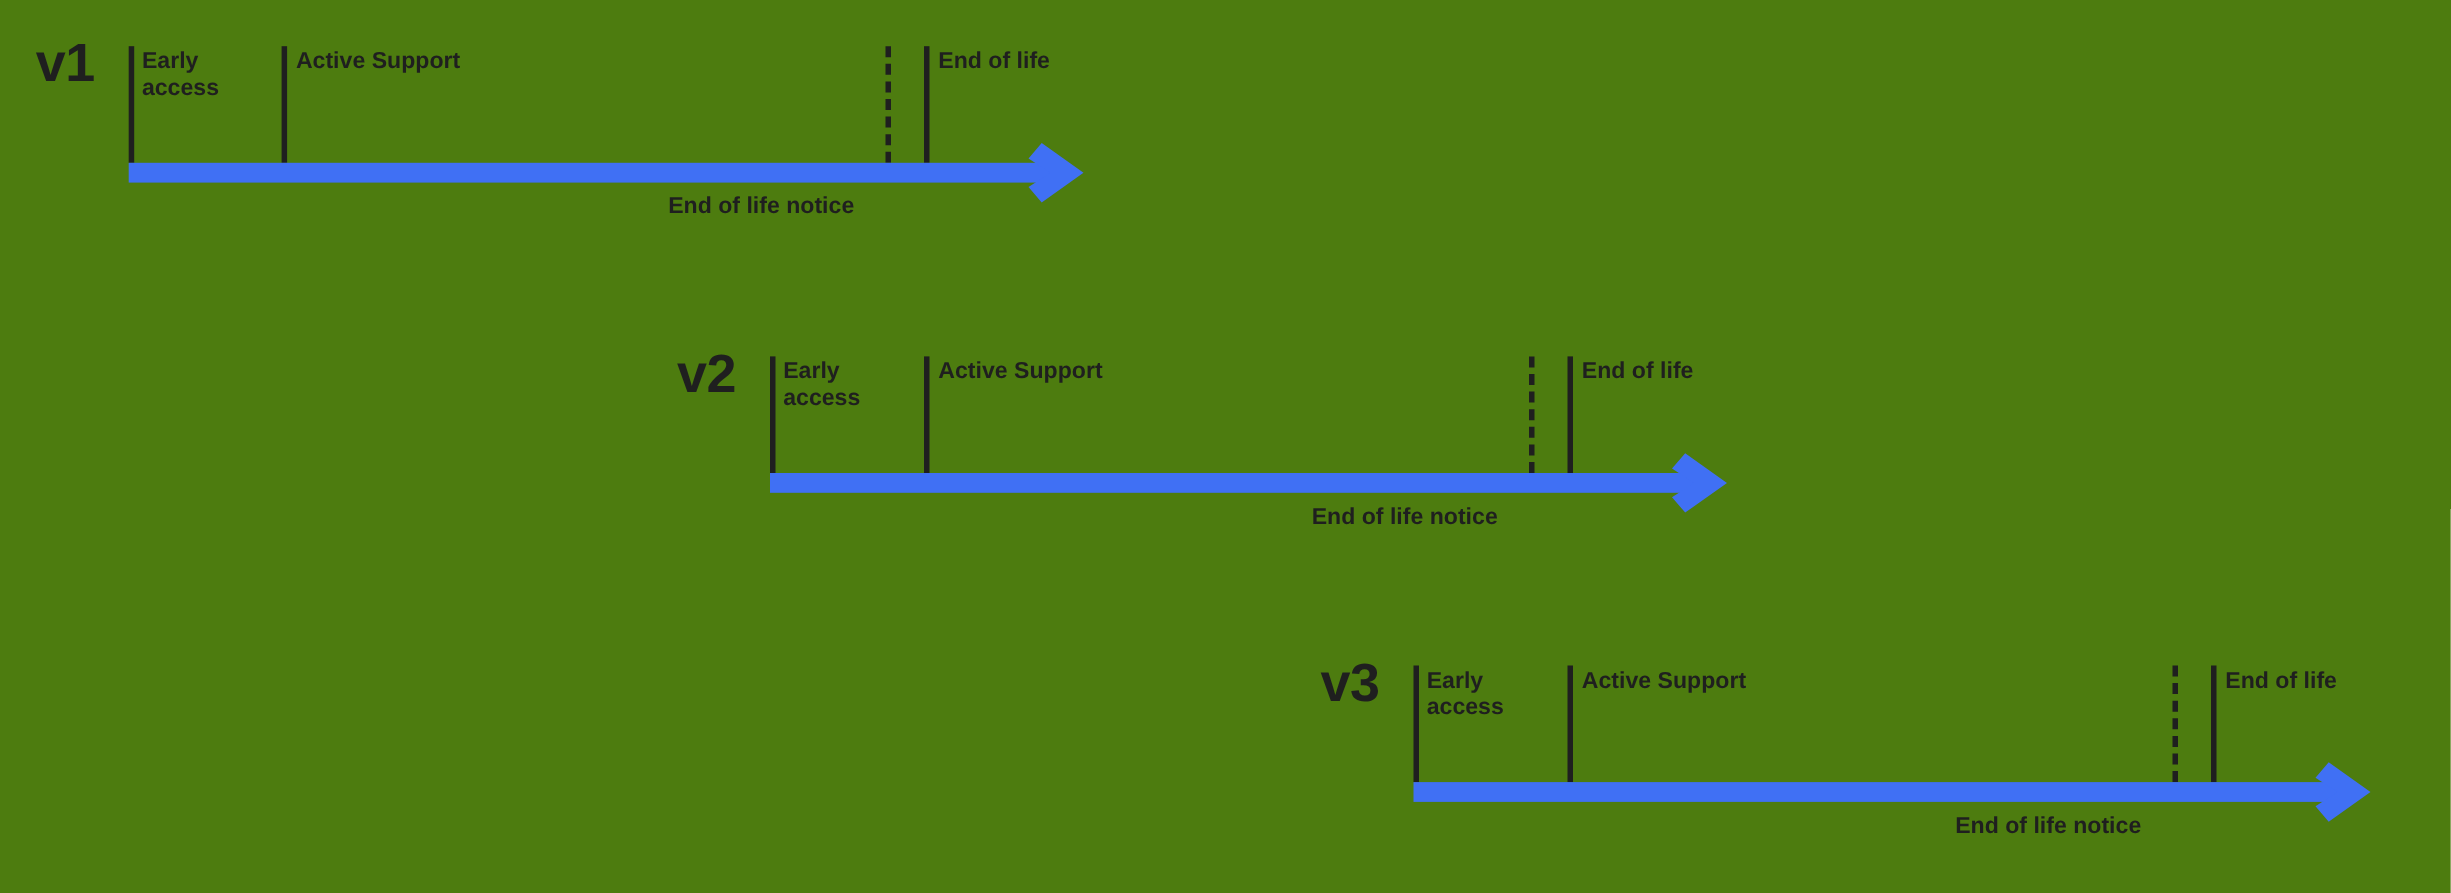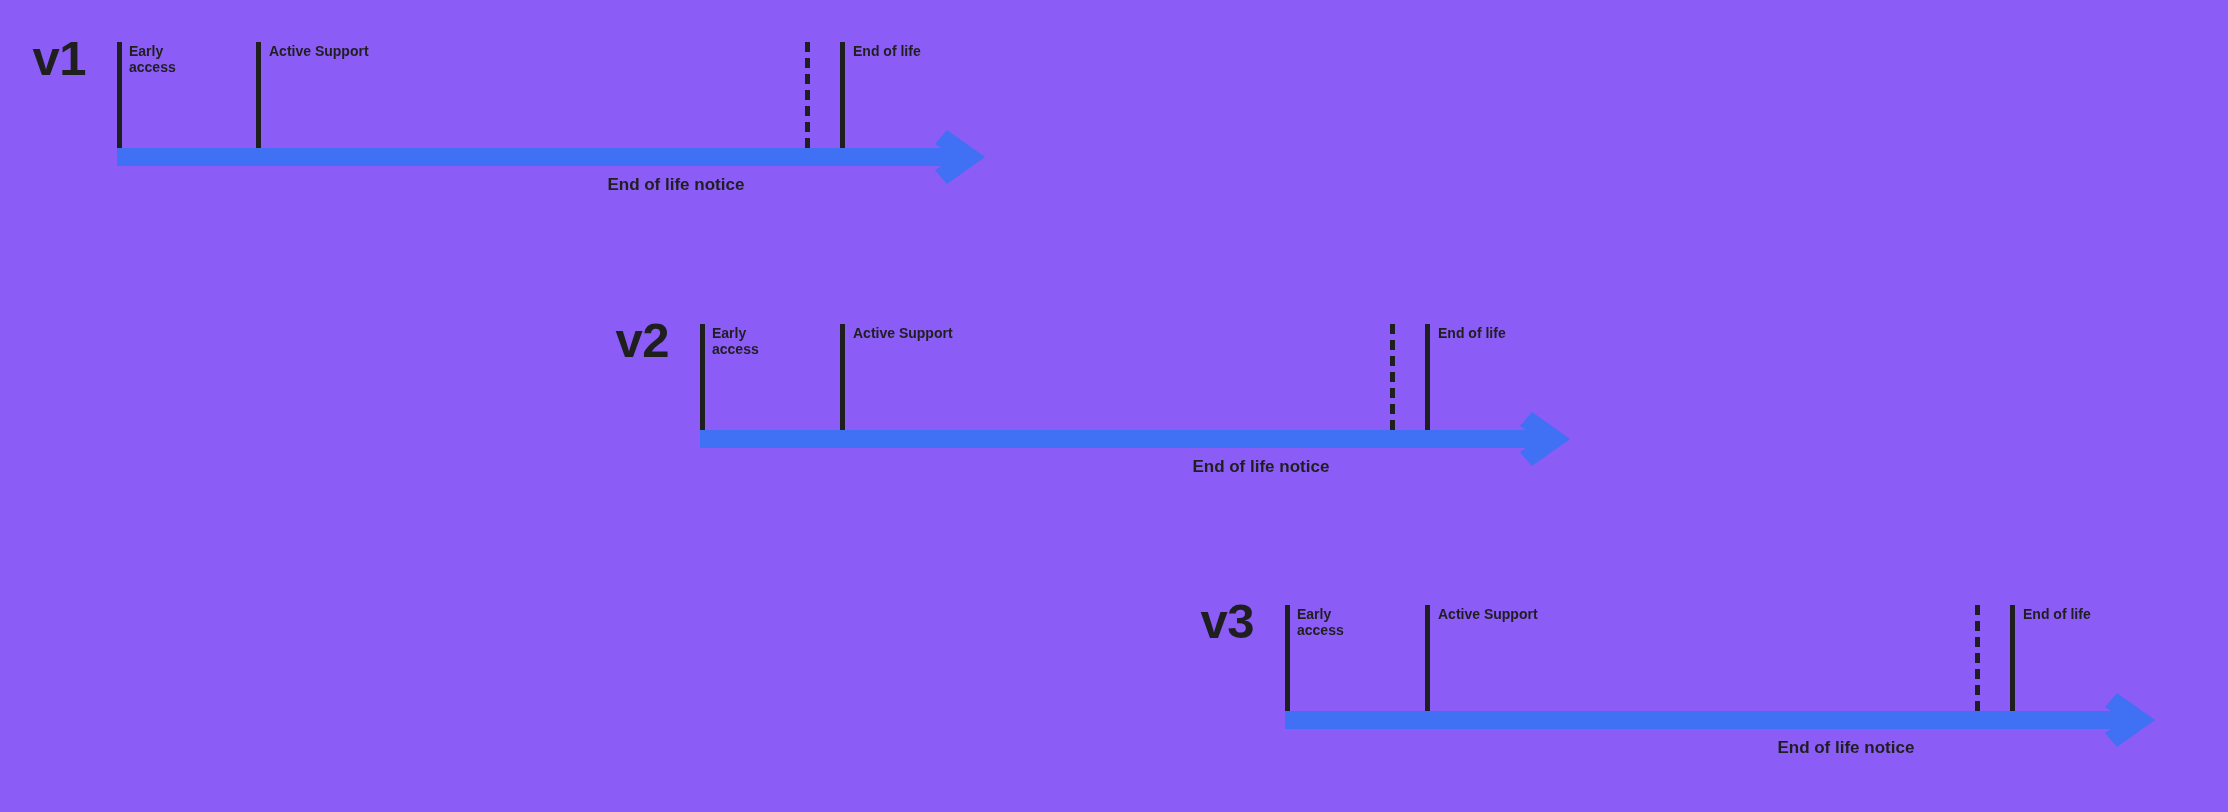--- a/index.html
+++ b/index.html
@@ -9,21 +9,21 @@
   }
   body {
     font-family: "Liberation Sans", sans-serif;
     -webkit-font-smoothing: antialiased;
   }
 
   #diagram-root {
     position: relative;
     width: 2228px;
     height: 812px;
-    background: #8b5cf6;
+    background: #4d7c0f;
     overflow: hidden;
   }
 
   
   .timeline-row {
     position: absolute;
     height: 230px;
   }
 
   
@@ -70,31 +70,31 @@
   }
   .phase-divider.dashed {
     width: 0;
     background: transparent;
     border-left: 5px dashed #1f1f1f;
   }
 
   
   .phase-label {
     position: absolute;
-    font-size: 14px;
+    font-size: 21px;
     font-weight: 700;
     color: #1f1f1f;
     line-height: 1.12;
     white-space: pre-line;
   }
 
   
   .notice-label {
     position: absolute;
-    font-size: 17px;
+    font-size: 21px;
     font-weight: 700;
     color: #1f1f1f;
     line-height: 1.1;
     white-space: nowrap;
   }
 </style>
 </head>
 <body>
 
 <div id="diagram-root">

